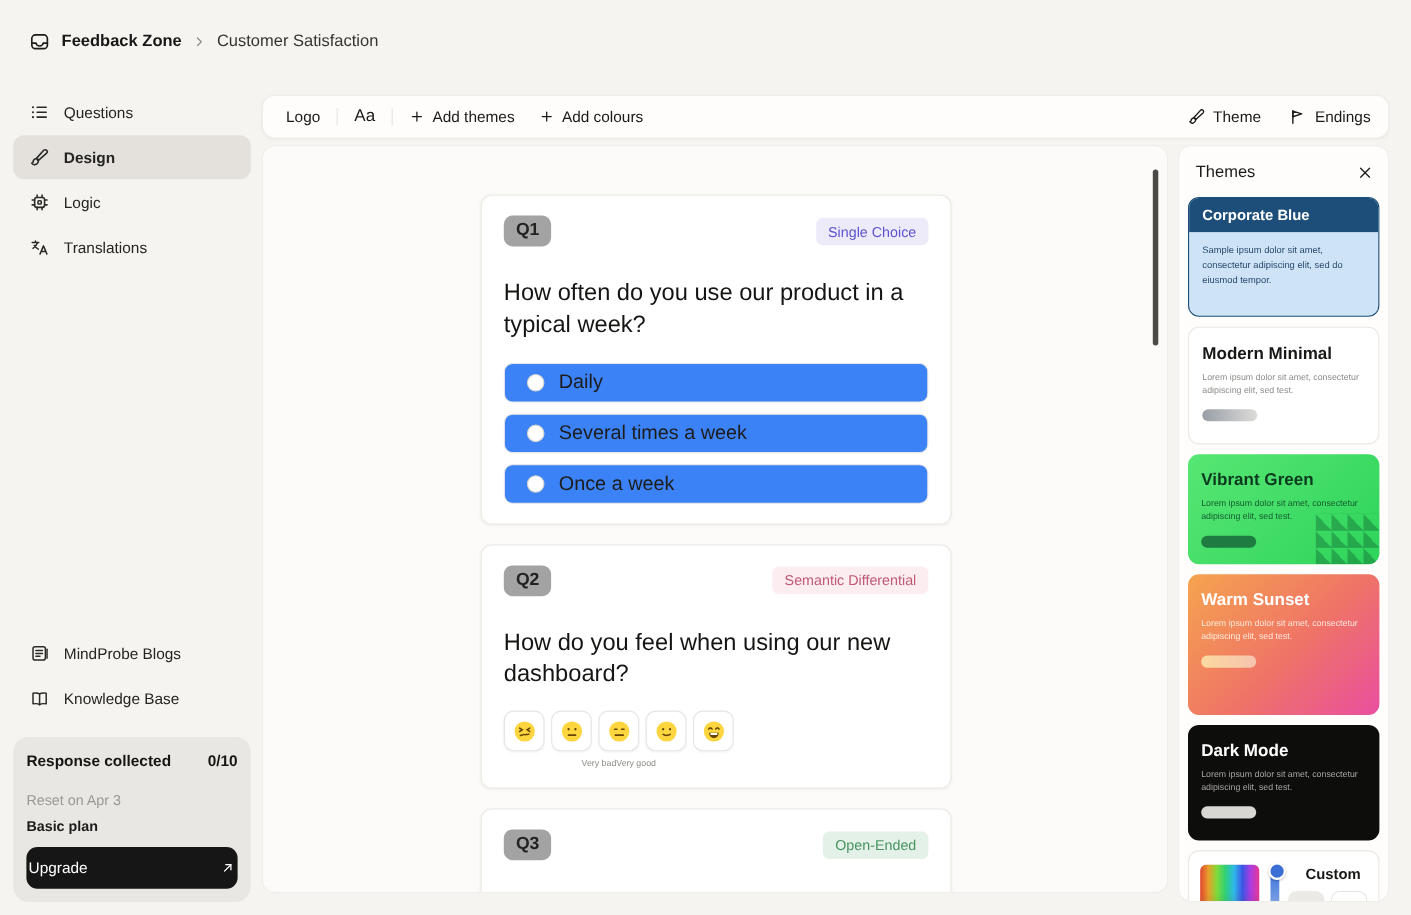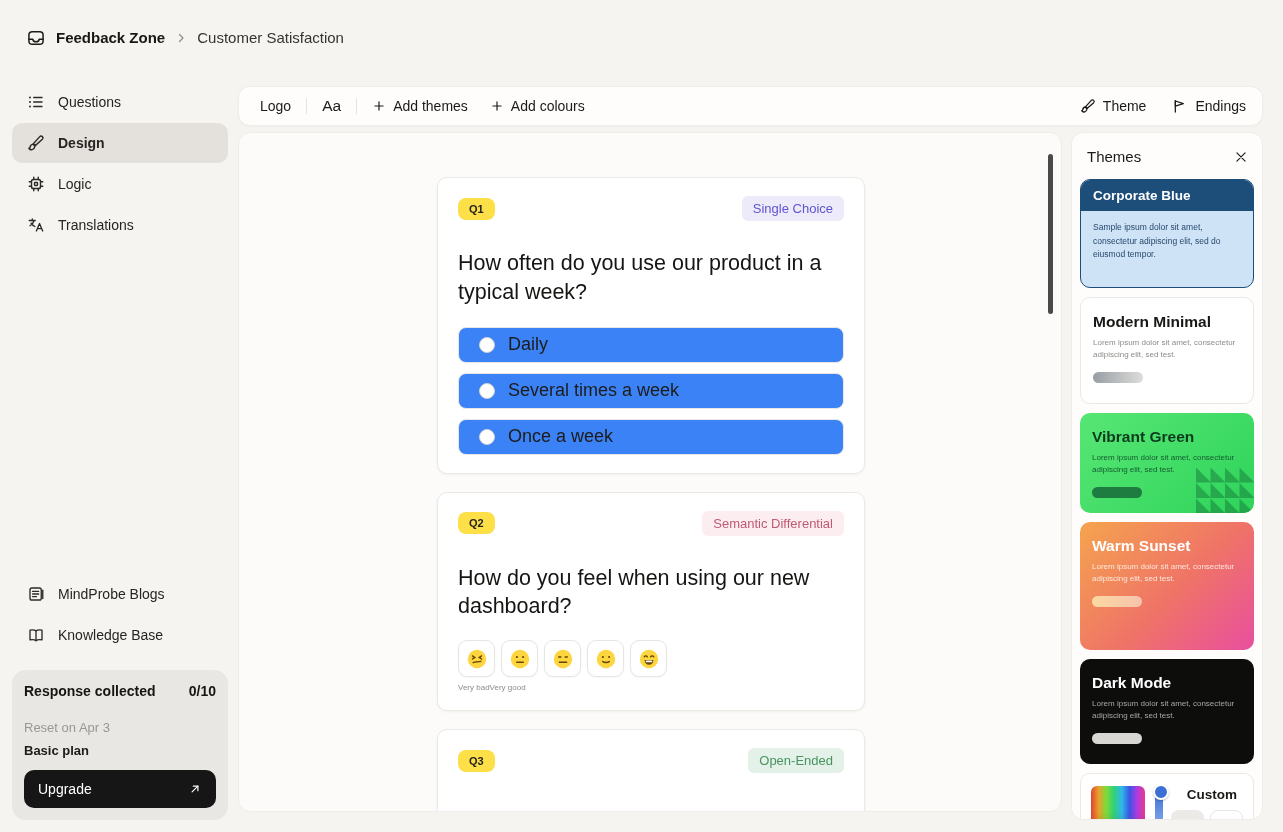--- a/index.html
+++ b/index.html
@@ -26,47 +26,47 @@
   .nav-item { height:40px; display:flex; align-items:center; gap:13px; padding:0 15px; border-radius:10px; font-size:14px; color:#262522; cursor:pointer; margin-bottom:1px; }
   .nav-item.active { background:#e4e1dd; font-weight:600; }
   .nav-item .ic { color:#2b2a27; flex:0 0 auto; }
   .sidebar-links { margin-top:auto; }
   .plan-card { margin-top:14px; background:#e9e7e3; border-radius:14px; padding:13px 12px 12px; }
   .plan-row1 { display:flex; justify-content:space-between; align-items:center; }
   .plan-title { font-size:14px; font-weight:700; color:#161513; }
   .plan-count { font-size:14px; font-weight:600; color:#161513; }
   .plan-reset { margin-top:21px; font-size:13px; color:#9b9792; }
   .plan-name { margin-top:8px; font-size:13px; font-weight:700; color:#1c1b19; }
-  .upgrade-btn { margin-top:12px; height:38px; background:#161616; color:#fff; border-radius:10px; display:flex; align-items:center; justify-content:space-between; padding:0 14px; font-size:14px; font-weight:500; cursor:pointer; }
+  .upgrade-btn { margin-top:12px; height:38px; background:#161616; color:#fff; border-radius:10px; display:flex; align-items:center; justify-content:space-between; padding:0 2px; font-size:14px; font-weight:500; cursor:pointer; }
 
   
   .toolbar { position:absolute; left:238px; top:86px; width:1025px; height:40px; background:#fefdfc; border:1px solid #efede9; border-radius:12px; display:flex; align-items:center; padding:0 16px 0 21px; box-shadow:0 1px 2px rgba(40,35,25,.03); }
   .tool-item { font-size:14px; font-weight:500; color:#1b1a18; display:flex; align-items:center; gap:7px; cursor:pointer; white-space:nowrap; }
   .tool-sep { width:1px; height:16px; background:#e5e3df; margin:0 15px; }
   .tool-gap { width:22px; }
   .toolbar-right { margin-left:auto; display:flex; align-items:center; gap:26px; }
 
   
   .canvas { position:absolute; left:238px; top:132px; width:824px; height:680px; background:#fcfbf9; border:1px solid #efede9; border-radius:12px; overflow:hidden; }
   .scroll-thumb { position:absolute; right:8px; top:21px; width:5px; height:160px; background:#4b4a47; border-radius:3px; }
   .survey-col { position:absolute; left:198px; top:44px; width:428px; display:flex; flex-direction:column; gap:18px; }
   .qcard { background:#fff; border:1px solid #ebe9e5; border-radius:10px; box-shadow:0 1px 3px rgba(40,35,25,.05); padding:18px 20px 18px; }
   .qcard-head { display:flex; justify-content:space-between; align-items:center; }
-  .qbadge { background:#fde047; border-radius:8px; padding:5px 11px; font-size:11px; font-weight:700; color:#232220; }
+  .qbadge { background:#a3a3a3; border-radius:8px; padding:5px 11px; font-size:16px; font-weight:700; color:#232220; }
   .tbadge { border-radius:6px; padding:5px 11px; font-size:13px; font-weight:500; }
   .tbadge.sc { background:#edebfa; color:#5f54cf; }
   .tbadge.sd { background:#fbedf0; color:#c05a72; }
   .tbadge.oe { background:#e4f1e8; color:#479460; }
   .qtitle { margin-top:28px; font-size:21.5px; font-weight:500; color:#161513; line-height:1.34; }
   .options { margin-top:20px; display:flex; flex-direction:column; gap:10px; }
   .option { height:36px; border:1px solid #e9e7e3; border-radius:8px; display:flex; align-items:center; gap:13px; padding:0 20px; font-size:18px; color:#1d1c1a; background:#3b82f6; cursor:pointer; }
   .radio { width:16px; height:16px; border-radius:50%; border:1.5px solid #d4d2ce; background:#fff; flex:0 0 auto; }
   .emoji-row { margin-top:19px; display:flex; gap:6px; }
   .emoji-box { width:37px; height:37px; border:1px solid #e7e5e1; border-radius:9px; display:flex; align-items:center; justify-content:center; background:#fff; box-shadow:0 1px 2px rgba(40,35,25,.04); cursor:pointer; }
-  .scale-row { width:209px; display:flex; justify-content:flex-start; margin-top:6px; font-size:8px; color:#8f8c87; }
+  .scale-row { width:209px; display:flex; justify-content:center; margin-top:6px; font-size:8px; color:#8f8c87; }
   #q3-card { height:160px; }
 
   
   .themes-panel { position:absolute; left:1071px; top:132px; width:192px; height:688px; background:#fefdfc; border:1px solid #efede9; border-radius:12px; overflow:hidden; padding:15px 8px 0; }
   .tp-head { display:flex; justify-content:space-between; align-items:center; padding:0 6px 0 7px; }
   .tp-title { font-size:15px; font-weight:500; color:#1b1a18; }
   .tp-close { cursor:pointer; color:#1b1a18; }
   .tcards { margin-top:14px; display:flex; flex-direction:column; gap:9px; }
   .tcard { border-radius:10px; position:relative; overflow:hidden; cursor:pointer; }
   .t-title { font-size:15.5px; font-weight:600; }

